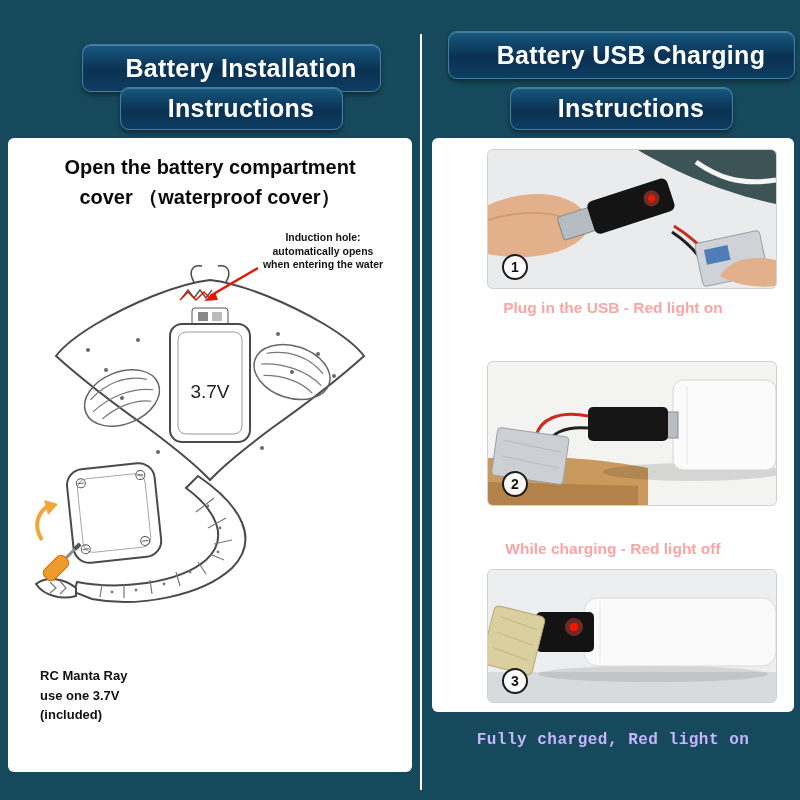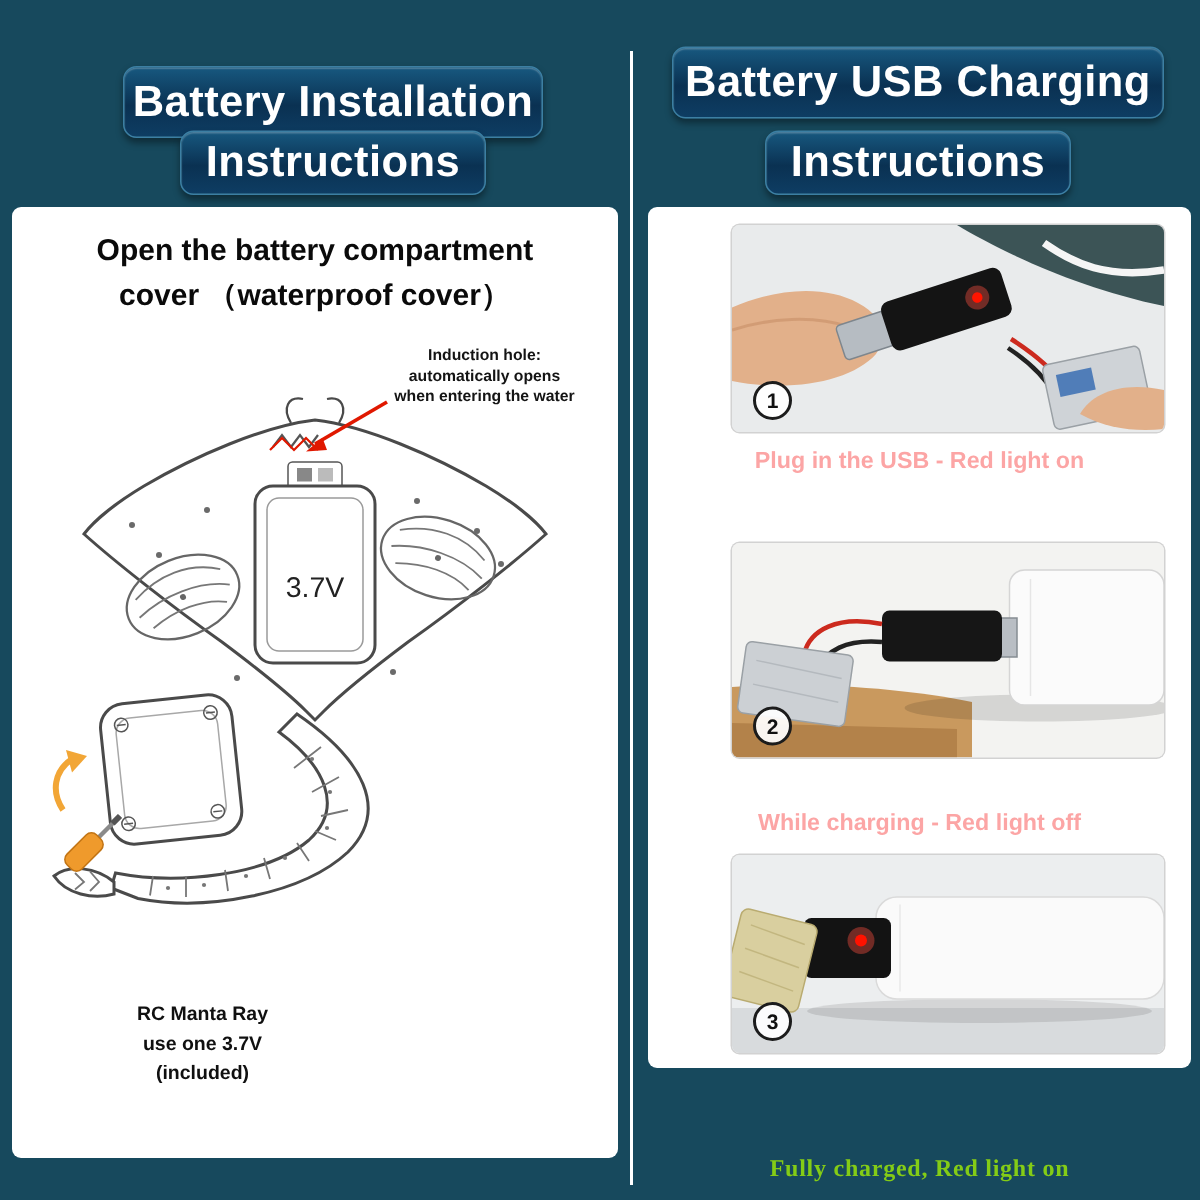--- a/index.html
+++ b/index.html
@@ -3,62 +3,63 @@
 <meta charset="utf-8">
 <style>
   html,body{margin:0;padding:0;}
   body{background:#17495d;font-family:"Liberation Sans",sans-serif;}
   #page{position:relative;width:800px;height:800px;background:#17495d;overflow:hidden;}
 
   .divider{position:absolute;left:420px;top:34px;width:2px;height:756px;background:#ffffff;}
 
   .header-box{
     position:absolute;display:flex;align-items:center;justify-content:center;
-    color:#fff;font-weight:bold;font-size:29px;letter-spacing:0.3px;
+    color:#fff;font-weight:bold;font-size:25px;letter-spacing:0.3px;
     background:linear-gradient(180deg,#17587f 0%,#0a3152 55%,#0e3d63 100%);
     border:1px solid #3c7fa3;border-radius:9px;
     box-shadow:0 3px 5px rgba(0,0,0,0.4), inset 0 1px 1px rgba(255,255,255,0.25);
+    padding-left:19px;
   }
   #hb-left-1{left:82px;top:44px;width:278px;height:46px;}
   #hb-left-2{left:120px;top:87px;width:202px;height:41px;}
   #hb-right-1{left:448px;top:31px;width:326px;height:46px;}
   #hb-right-2{left:510px;top:87px;width:202px;height:41px;}
 
   .panel{position:absolute;background:#ffffff;border-radius:6px;}
   #left-panel{left:8px;top:138px;width:404px;height:634px;}
   #right-panel{left:432px;top:138px;width:362px;height:574px;}
 
   .subtitle{position:absolute;left:18px;top:152px;width:384px;text-align:center;
     font-weight:bold;font-size:20px;color:#0a0a0a;line-height:1.5;}
 
   .annotation{position:absolute;left:247px;top:231px;width:152px;text-align:center;
     font-size:10.5px;font-weight:bold;color:#141414;line-height:1.3;}
 
   .manta-svg{position:absolute;left:18px;top:222px;width:384px;height:408px;}
 
-  .footnote{position:absolute;left:40px;top:666px;width:190px;text-align:center;
+  .footnote{position:absolute;left:40px;top:666px;width:190px;text-align:left;
     font-size:13px;font-weight:bold;color:#101010;line-height:1.5;}
 
   .photo{position:absolute;left:488px;width:288px;border-radius:5px;overflow:hidden;
     box-shadow:0 0 0 1px #d2d2d2;background:#eee;}
   #photo-1{top:150px;height:138px;}
   #photo-2{top:362px;height:143px;}
   #photo-3{top:570px;height:132px;}
   .photo svg{display:block;width:100%;height:100%;}
 
   .step-num{position:absolute;left:14px;bottom:8px;width:22px;height:22px;
     border:2px solid #1c1c1c;border-radius:50%;background:rgba(255,255,255,0.92);
     color:#111;font-size:14px;font-weight:bold;display:flex;align-items:center;justify-content:center;}
 
   .caption{position:absolute;left:434px;width:358px;text-align:center;
     font-weight:bold;font-size:15.5px;color:#fca5a5;}
   #caption-1{top:299px;}
   #caption-2{top:540px;}
-  #caption-3{top:731px;color:#84cc16;font-family:Liberation Serif, serif;
-    font-size:16px;letter-spacing:0.5px;margin-top:40px;}
+  #caption-3{top:731px;color:#c4b5fd;font-family:Liberation Mono, monospace;
+    font-size:16px;letter-spacing:0.5px;}
 </style>
 </head>
 <body>
 
 <div id="page">
 
   <div class="divider"></div>
 
   <div class="header-box" id="hb-left-1">
     <span>Battery Installation</span>

